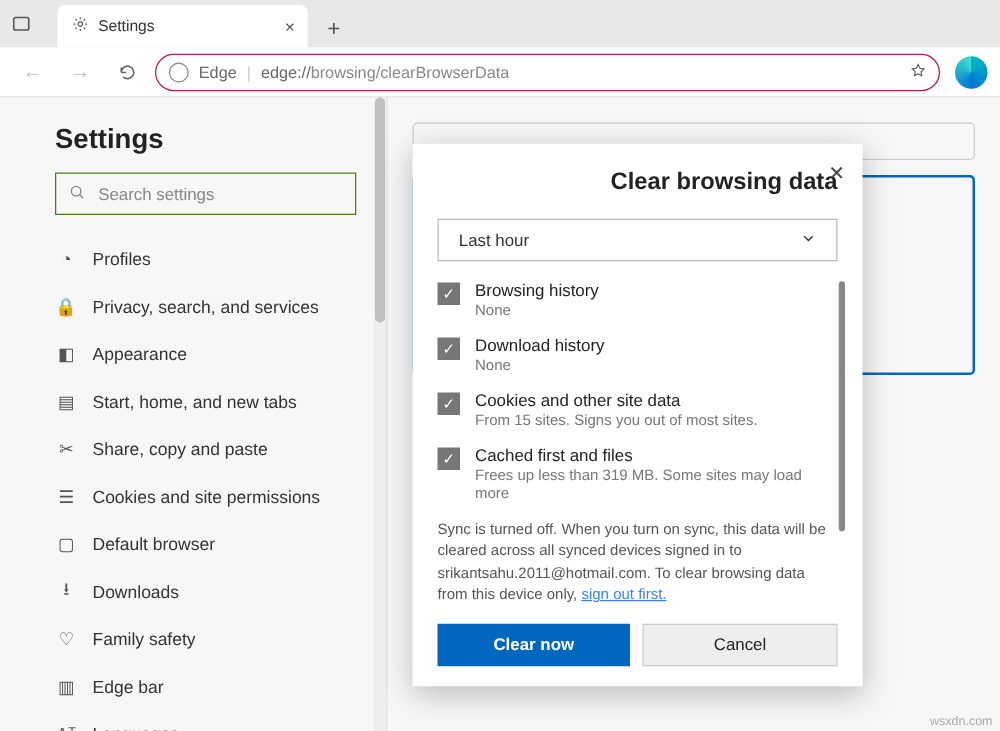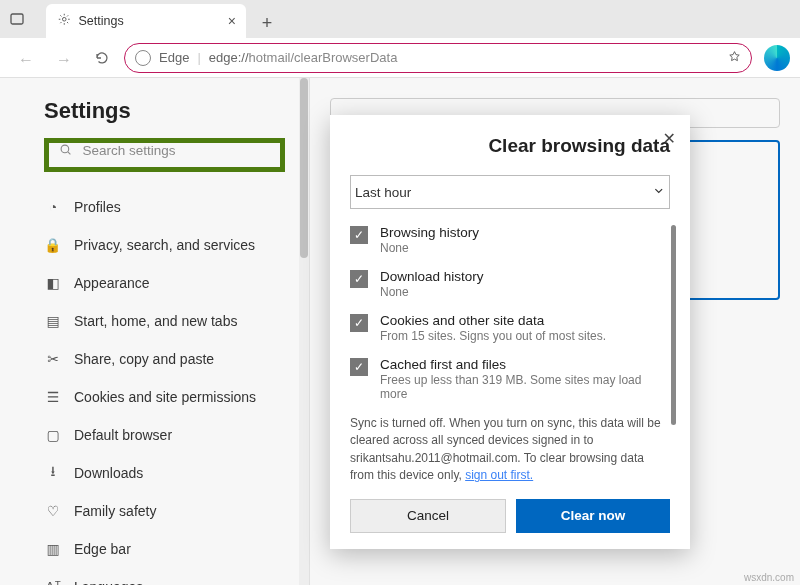--- a/index.html
+++ b/index.html
@@ -24,36 +24,36 @@
 .addr .url-path { color:#888; }
 .fav { margin-left:auto; color:#555; }
 .profile-dot { width:26px; height:26px; border-radius:50%; background: conic-gradient(#00b7c3, #0078d4, #40e0d0); margin-left:6px; }
 
 
 .content { display:flex; height: calc(585px - 78px); }
 .sidebar { width: 310px; background:#f7f7f7; padding: 20px 24px 0 44px; border-right:1px solid #e0e0e0; position:relative; }
 .sidebar-scroll { position:absolute; right:0; top:0; width:10px; height:100%; background:#eee; }
 .sidebar-thumb { position:absolute; right:1px; top:0; width:8px; height:180px; background:#c0c0c0; border-radius:4px; }
 .settings-title { font-size:22px; font-weight:600; margin-bottom:14px; color:#222; }
-.search-box { display:flex; gap:10px; border:5px solid #4d7c0f; height:34px; padding:0 10px; font-size:13.5px; color:#888; margin-bottom:16px; background:#fff0; }
+.search-box { display:flex; align-items:center; gap:10px; border:1px solid #4d7c0f; height:34px; padding:0 10px; font-size:13.5px; color:#888; margin-bottom:16px; background:#fff0; }
 .nav-list { list-style:none; }
 .nav-item { display:flex; align-items:center; gap:12px; height:38px; font-size:14px; color:#333; cursor:pointer; }
 .nav-icon { width:18px; display:flex; justify-content:center; color:#555; }
 
 
 .rightpane { flex:1; background:#f7f7f7; padding:20px; }
 .card-outline { border:1px solid #ccc; border-radius:4px; height:30px; margin-bottom:12px; }
 .card-selected { border:2px solid #0067c0; border-radius:4px; height:160px; }
 
 
 .dialog { position:absolute; left:330px; top:115px; width:360px; background:#fff; box-shadow:0 6px 24px rgba(0,0,0,0.25); padding:20px 20px 16px 20px; z-index:10; }
 .dialog-close { position:absolute; top:14px; right:14px; font-size:16px; color:#444; cursor:pointer; }
 .dialog h2 { font-size:19px; font-weight:600; color:#222; margin-bottom:18px;text-align:right; }
 .field-label { font-size:12.5px; color:#555; margin-bottom:6px; }
-.select { border:1px solid #bbb; height:34px; display:flex; align-items:center; justify-content:space-between; padding:0 4px; font-size:13.5px; color:#333; margin-bottom:16px; }
+.select { border:1px solid #bbb; height:34px; display:flex; align-items:center; justify-content:space-between; padding:0 16px; font-size:13.5px; color:#333; margin-bottom:16px; }
 .cbd-list { position:relative; }
 .cbd-scroll { position:absolute; right:-6px; top:0; width:5px; height:200px; background:#888; border-radius:3px; }
 .cbd-item { display:flex; gap:12px; margin-bottom:14px; }
 .checkbox { width:18px; height:18px; background:#777; display:flex; align-items:center; justify-content:center; color:#fff; font-size:12px; flex-shrink:0; margin-top:1px; }
 .cbd-title { font-size:13.5px; font-weight:400; color:#222; }
 .cbd-sub { font-size:12px; color:#777; margin-top:1px; }
 .sync-note { font-size:12px; color:#555; line-height:1.45; margin:4px 0 14px 0; }
 .sync-note a { color:#3b82f6; text-decoration:underline; }
 .dialog-btns { display:flex; gap:10px; }
 .btn { flex:1; height:34px; font-size:13.5px; display:flex; align-items:center; justify-content:center; cursor:pointer; }
@@ -91,21 +91,21 @@
   <div class="tb-btn disabled">→</div>
   <div class="tb-btn">
       <svg viewBox="0 0 16 16">
         <path d="M3 8a5 5 0 1 1 1.5 3.5M3 8V4M3 8h4" fill="none" stroke="currentColor" stroke-width="1.3"></path>
       </svg>
     </div>
   <div class="addr">
     <span class="edge-icon"></span>
     <span>Edge</span>
     <span class="divider">|</span>
-    <span><span>edge://</span><span class="url-path">hotmail/clearBrowserData</span></span>
+    <span><span>edge://</span><span class="url-path">browsing/clearBrowserData</span></span>
     <span class="fav"><svg viewBox="0 0 16 16">
           <path d="M8 2l1.8 3.7 4 .6-2.9 2.8.7 4L8 11.2 4.4 13l.7-4L2.2 6.3l4-.6z" fill="none" stroke="currentColor" stroke-width="1.1"></path>
         </svg></span>
   </div>
   <div class="profile-dot"></div>
 </div>
 
 <div class="content">
   <div class="sidebar">
     <div class="sidebar-scroll">
@@ -209,18 +209,18 @@
         <div>
           <div class="cbd-title">Cached first and files</div>
           <div class="cbd-sub">Frees up less than 319 MB. Some sites may load more</div>
         </div>
       </div>
     </div>
   <div class="sync-note">
     <span>Sync is turned off. When you turn on sync, this data will be cleared across all synced devices signed in to srikantsahu.2011@hotmail.com. To clear browsing data from this device only, </span><a href="#">sign out first.</a>
   </div>
   <div class="dialog-btns">
+    <div class="btn btn-primary">Clear now</div>
     <div class="btn btn-secondary">Cancel</div>
-    <div class="btn btn-primary">Clear now</div>
   </div>
 </div>
 
 <div class="watermark">wsxdn.com</div>
 
 </body></html>

